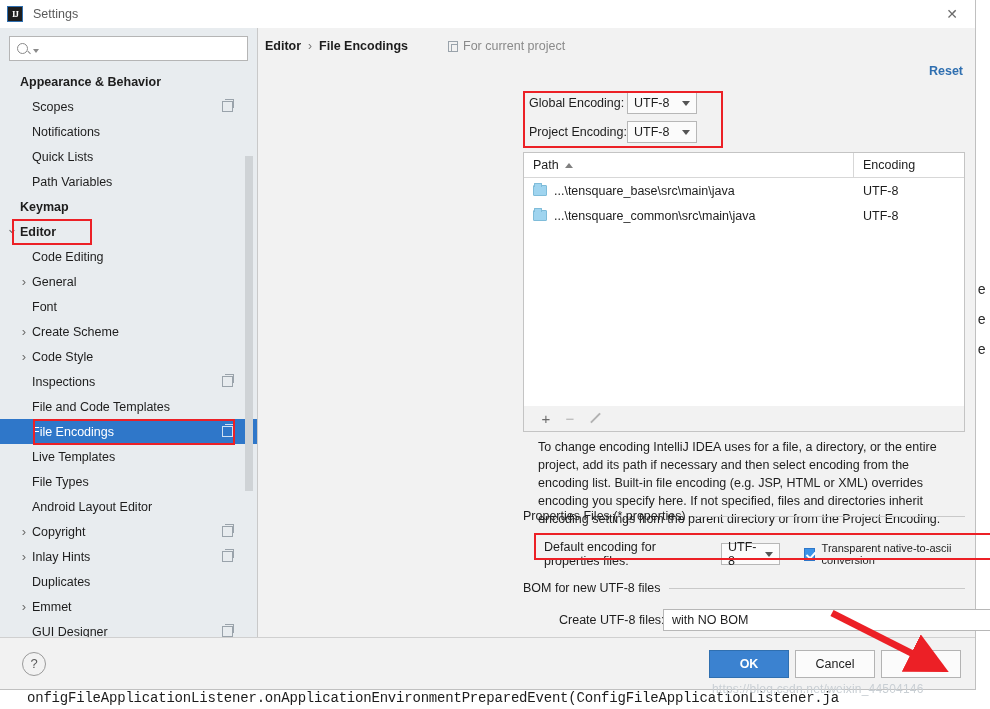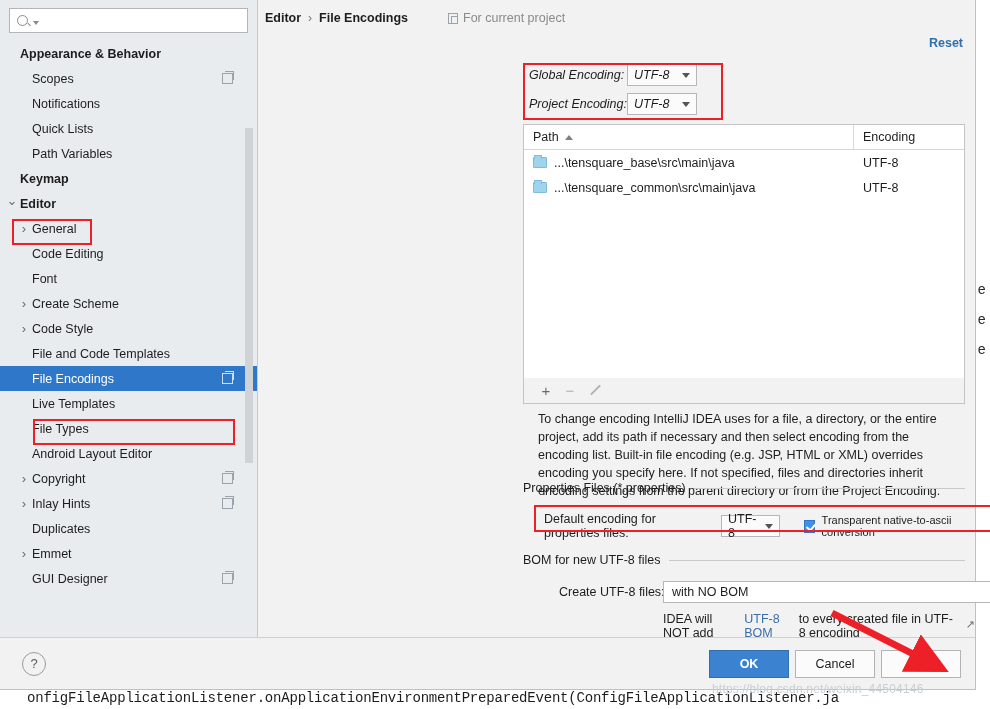--- a/index.html
+++ b/index.html
@@ -209,21 +209,20 @@
 
   
   #enc-block {
     position: absolute; left: 265px; top: 63px;
     width: 200px; height: 58px;
   }
   .enc-row {
     display: flex; align-items: center;
     height: 24px; margin-bottom: 5px;
     padding-left: 6px;
-    font-style: italic;
   }
   .enc-label { width: 98px; font-size: 12.5px; }
   .combo {
     background: #fbfbfb;
     border: 1px solid #b7b7b7;
     height: 22px;
     display: flex; align-items: center;
     padding: 0 6px;
     font-size: 12.5px;
     cursor: pointer;
@@ -419,20 +418,25 @@
   <div id="bg-right-strip">
     <div class="bg-e" style="top:282px;">e</div>
     <div class="bg-e" style="top:312px;">e</div>
     <div class="bg-e" style="top:342px;">e</div>
   </div>
 </div>
 <div id="bg-bottom-line">onfigFileApplicationListener.onApplicationEnvironmentPreparedEvent(ConfigFileApplicationListener.ja</div>
 
 <div id="dialog">
 
+  <div id="titlebar">
+    <div id="ij-logo">IJ</div>
+    <div id="title-text">Settings</div>
+    <div id="close-btn">✕</div>
+  </div>
 
   <div id="body-split">
 
     <div id="sidebar">
 
       <div id="search-wrap">
         <div id="search-box">
           <span class="mag"></span>
           <span class="caret"></span>
           <input id="search-input" type="text" placeholder="" style="">
@@ -463,38 +467,43 @@
           </div>
           <div class="tree-row group">
             <span class="arrow" style="margin-left: 4px;"></span>
             <span class="lbl">Keymap</span>
           </div>
           <div class="tree-row group">
             <span class="arrow open" style="margin-left: 4px;"></span>
             <span class="lbl">Editor</span>
           </div>
           <div class="tree-row">
+            <span class="arrow" style="margin-left: 16px;"></span>
+            <span class="lbl">Code Editing</span>
+          </div>
+          <div class="tree-row">
             <span class="arrow closed" style="margin-left: 16px;"></span>
             <span class="lbl">General</span>
           </div>
           <div class="tree-row">
             <span class="arrow" style="margin-left: 16px;"></span>
-            <span class="lbl">Code Editing</span>
-          </div>
-          <div class="tree-row">
-            <span class="arrow" style="margin-left: 16px;"></span>
             <span class="lbl">Font</span>
           </div>
           <div class="tree-row">
             <span class="arrow closed" style="margin-left: 16px;"></span>
             <span class="lbl">Create Scheme</span>
           </div>
           <div class="tree-row">
             <span class="arrow closed" style="margin-left: 16px;"></span>
             <span class="lbl">Code Style</span>
+          </div>
+          <div class="tree-row">
+            <span class="arrow" style="margin-left: 16px;"></span>
+            <span class="lbl">Inspections</span>
+            <span class="copy-badge"></span>
           </div>
           <div class="tree-row">
             <span class="arrow" style="margin-left: 16px;"></span>
             <span class="lbl">File and Code Templates</span>
           </div>
           <div class="tree-row selected">
             <span class="arrow" style="margin-left: 16px;"></span>
             <span class="lbl">File Encodings</span>
             <span class="copy-badge"></span>
           </div>

